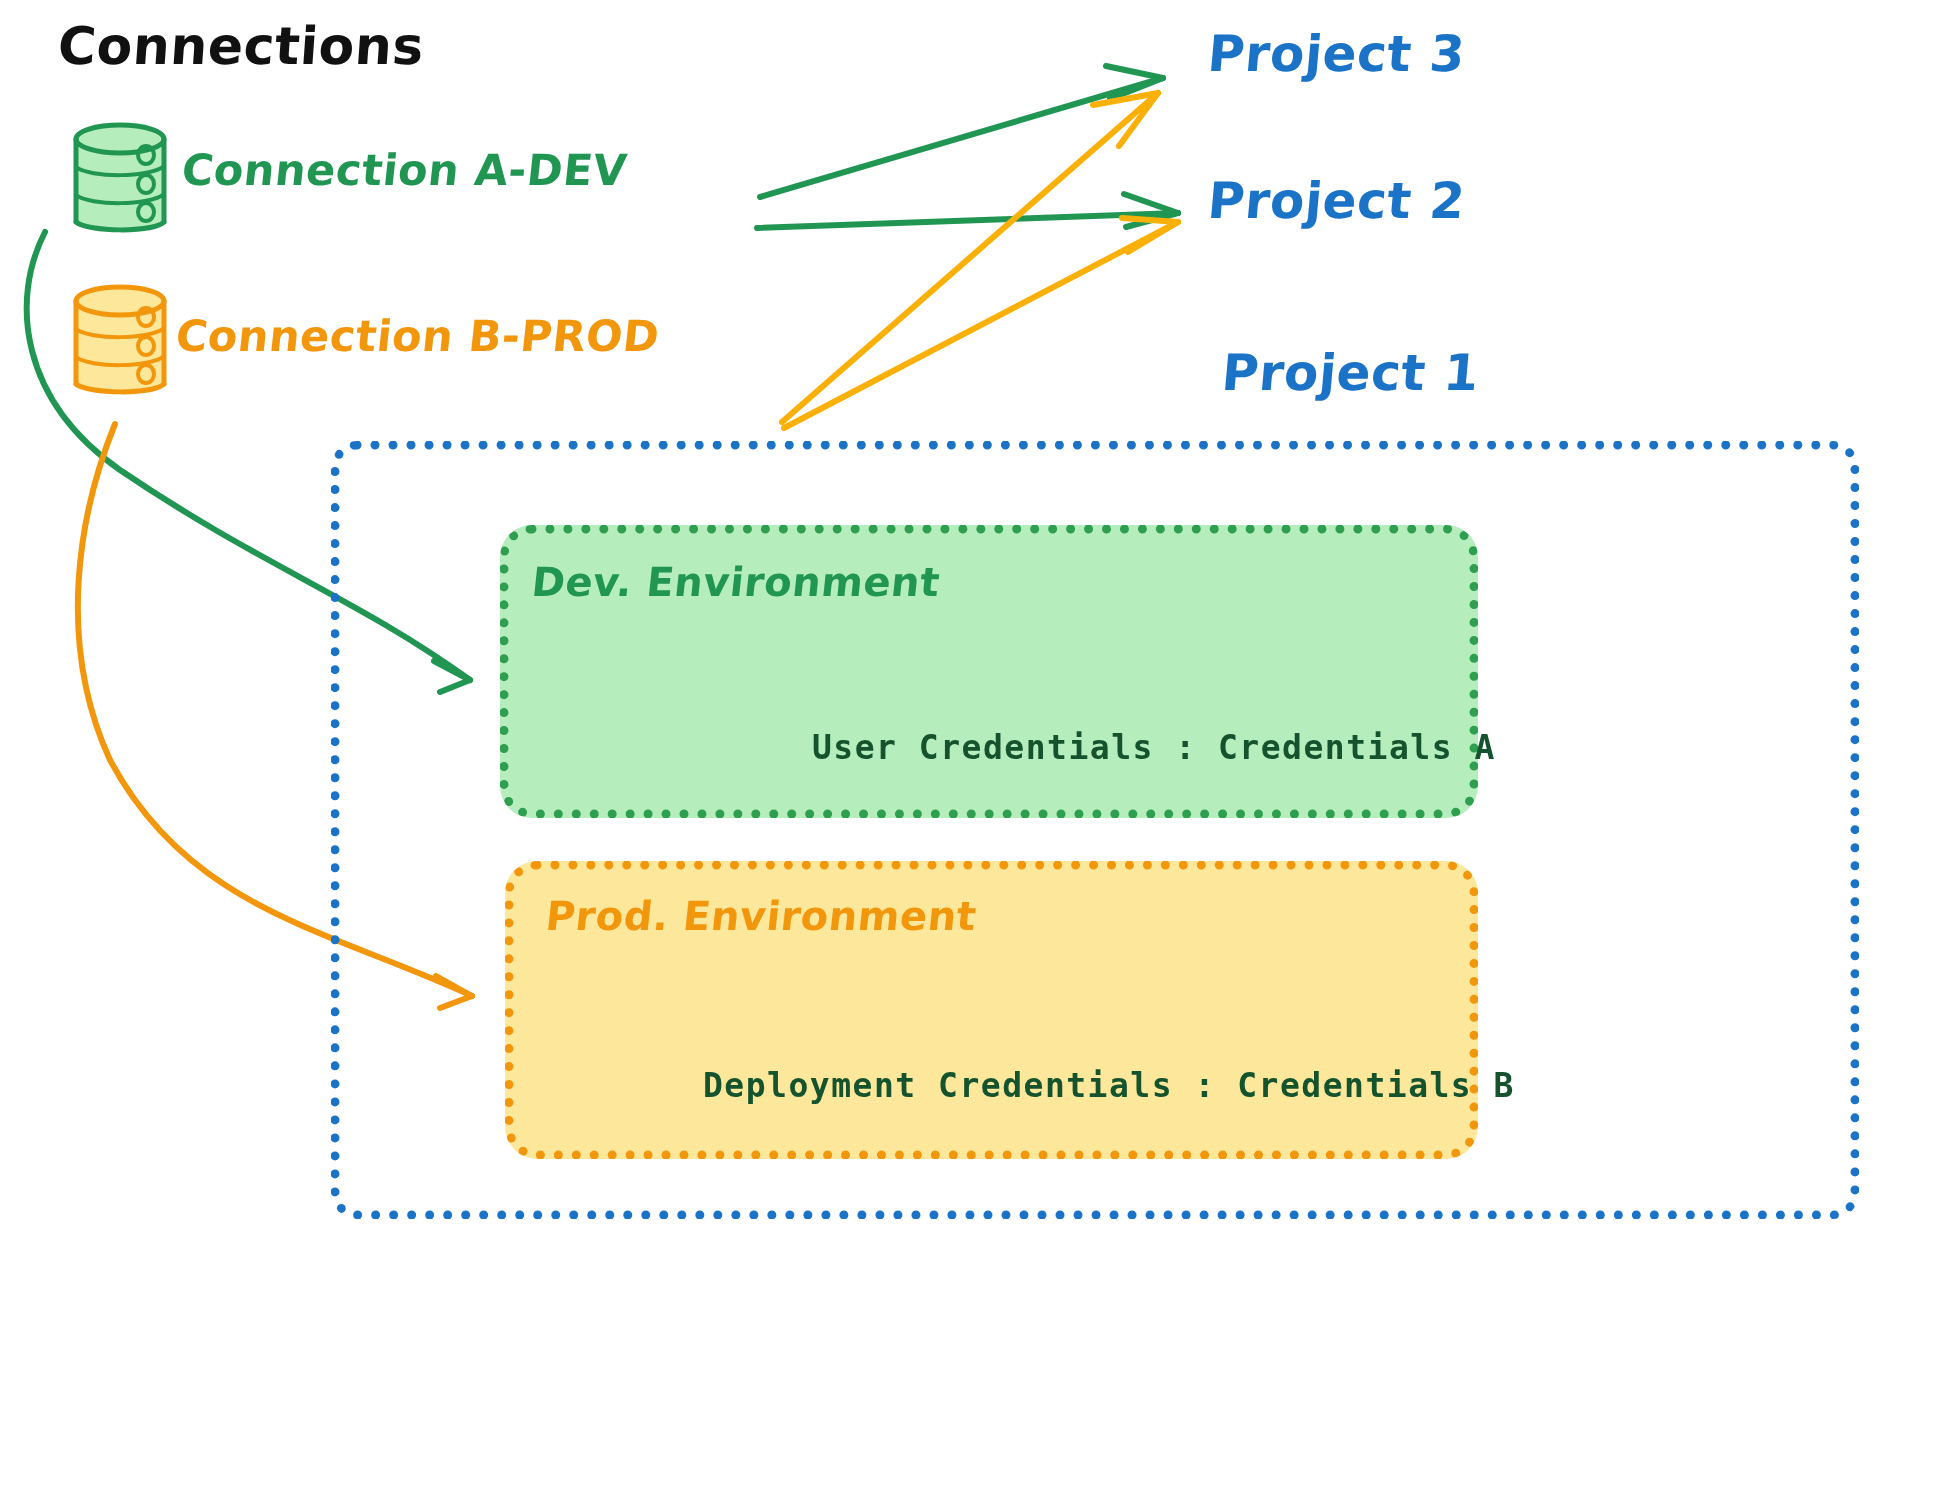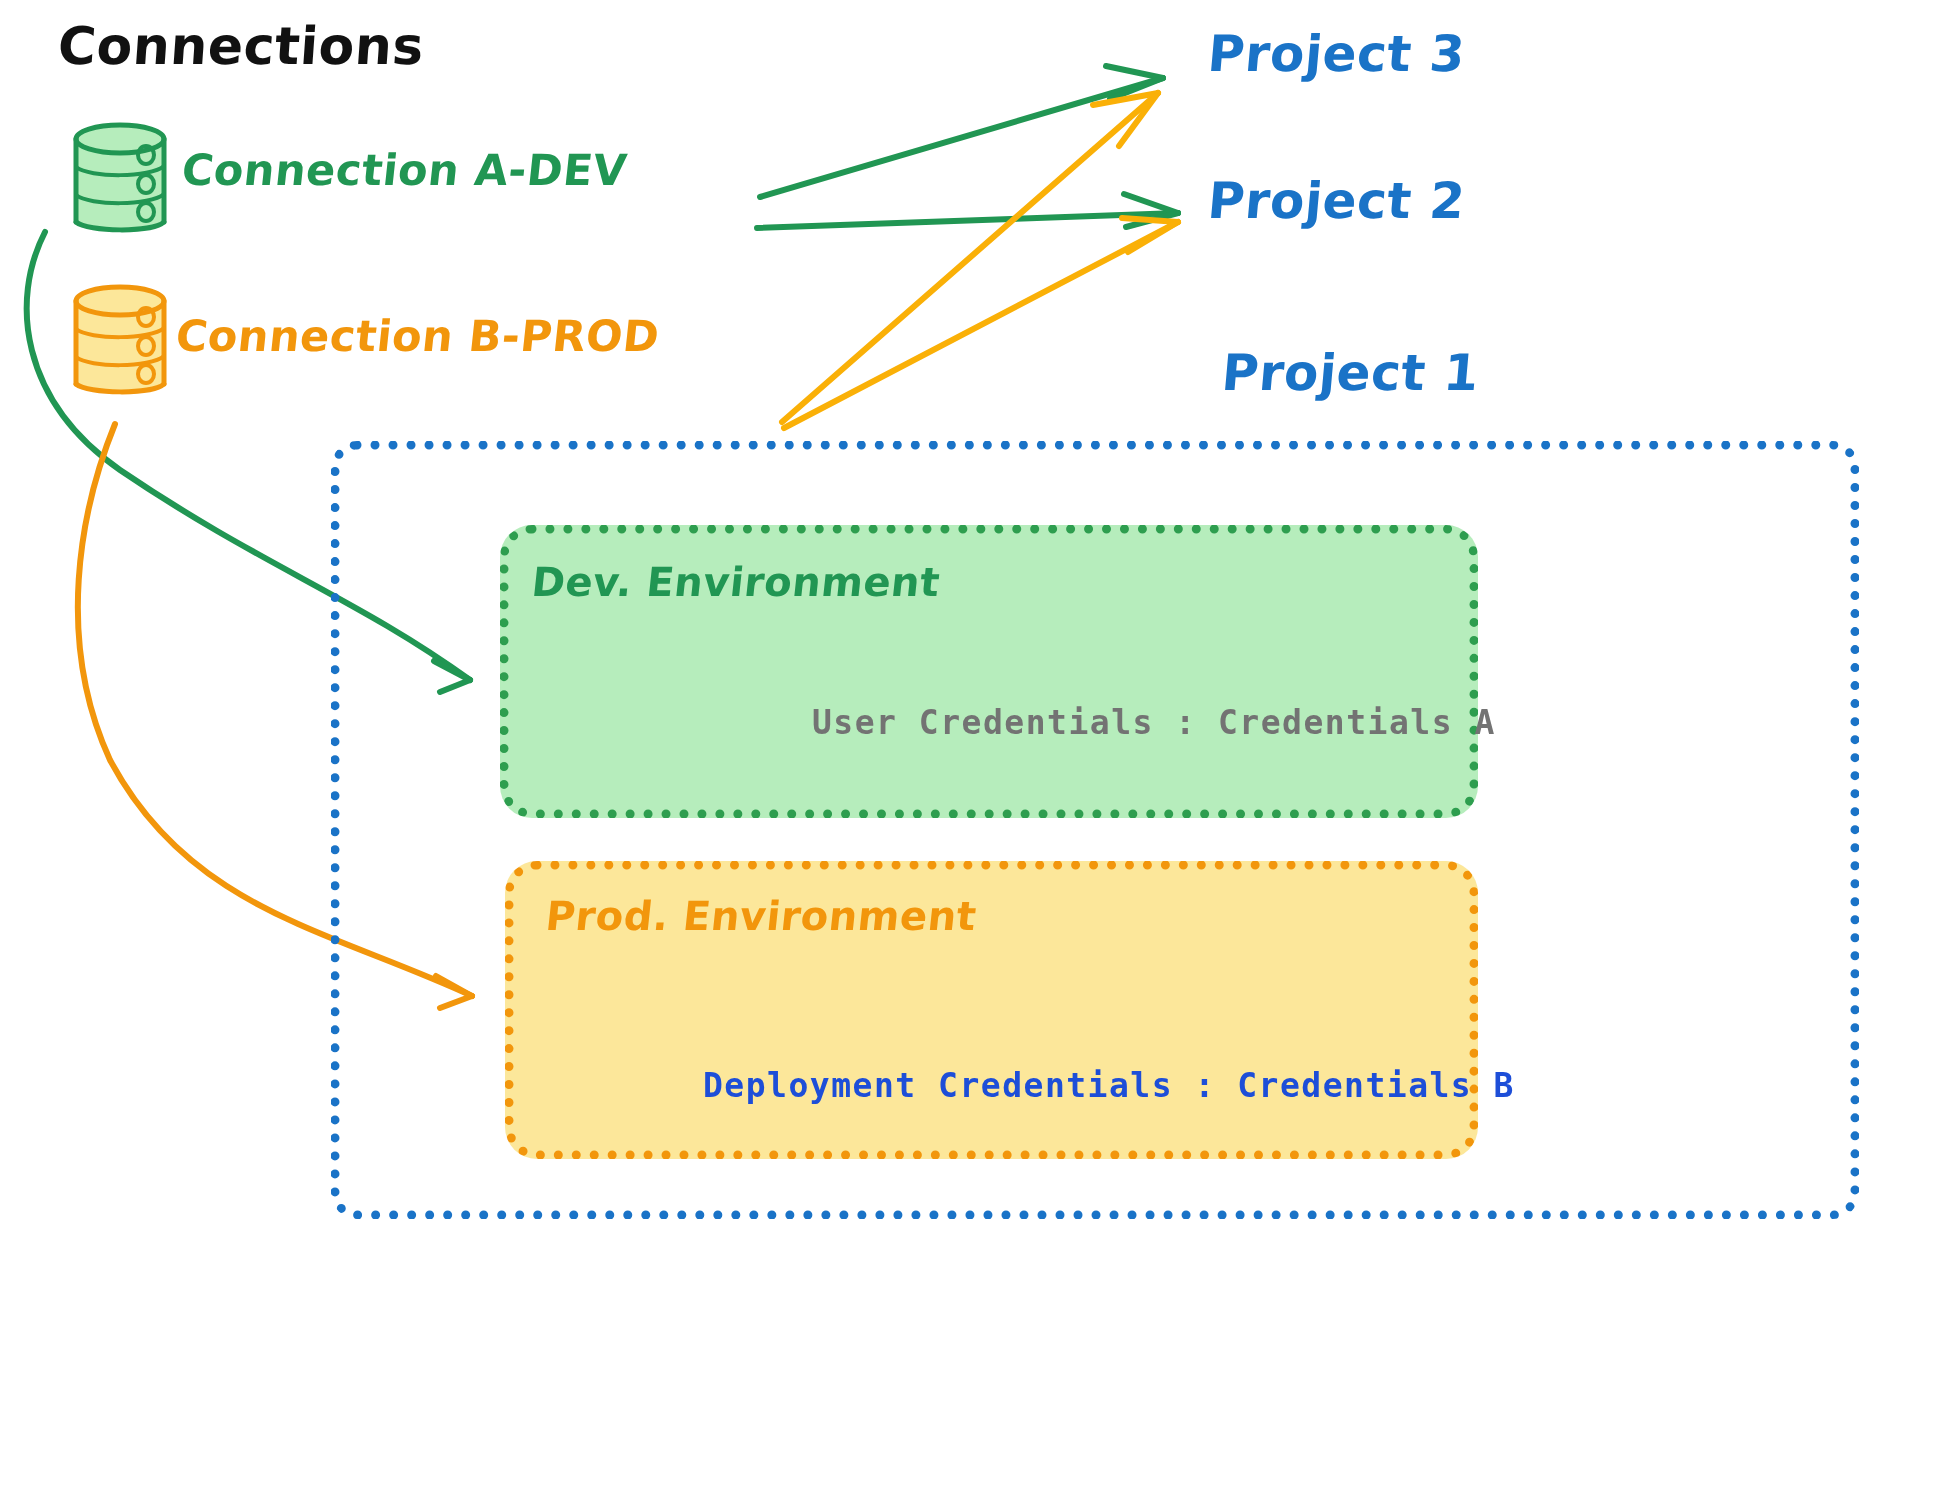--- a/index.html
+++ b/index.html
@@ -87,27 +87,27 @@
     top: 893px;
     color: #F2960C;
   }
 
   .cred-line {
     font-size: 33px;
     letter-spacing: 1.5px;
   }
   #cred-dev {
     left: 812px;
-    top: 703px;
-    color: #737373;
+    top: 728px;
+    color: #14532d;
   }
   #cred-prod {
     left: 703px;
     top: 1066px;
-    color: #1d4ed8;
+    color: #14532d;
   }
 
   
   .env-box {
     position: absolute;
     border-radius: 32px;
   }
   #box-dev {
     left: 500px;
     top: 525px;

